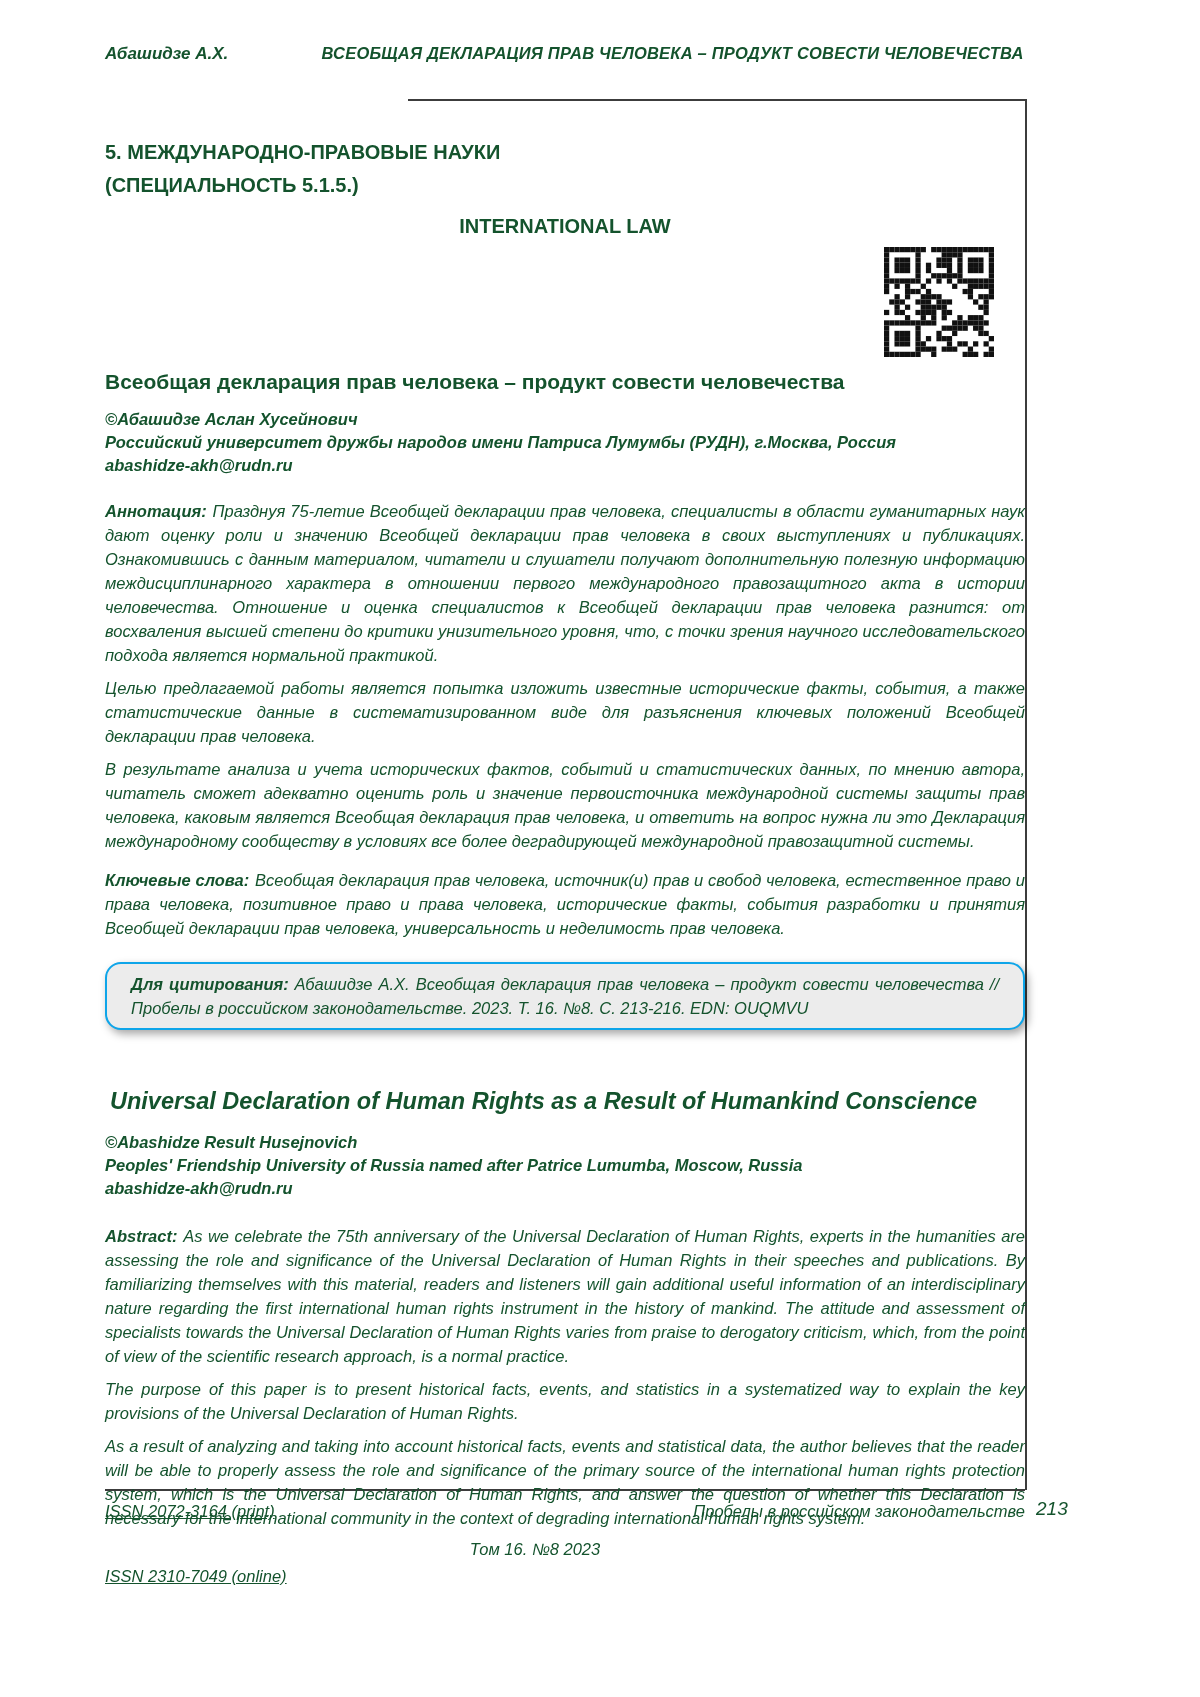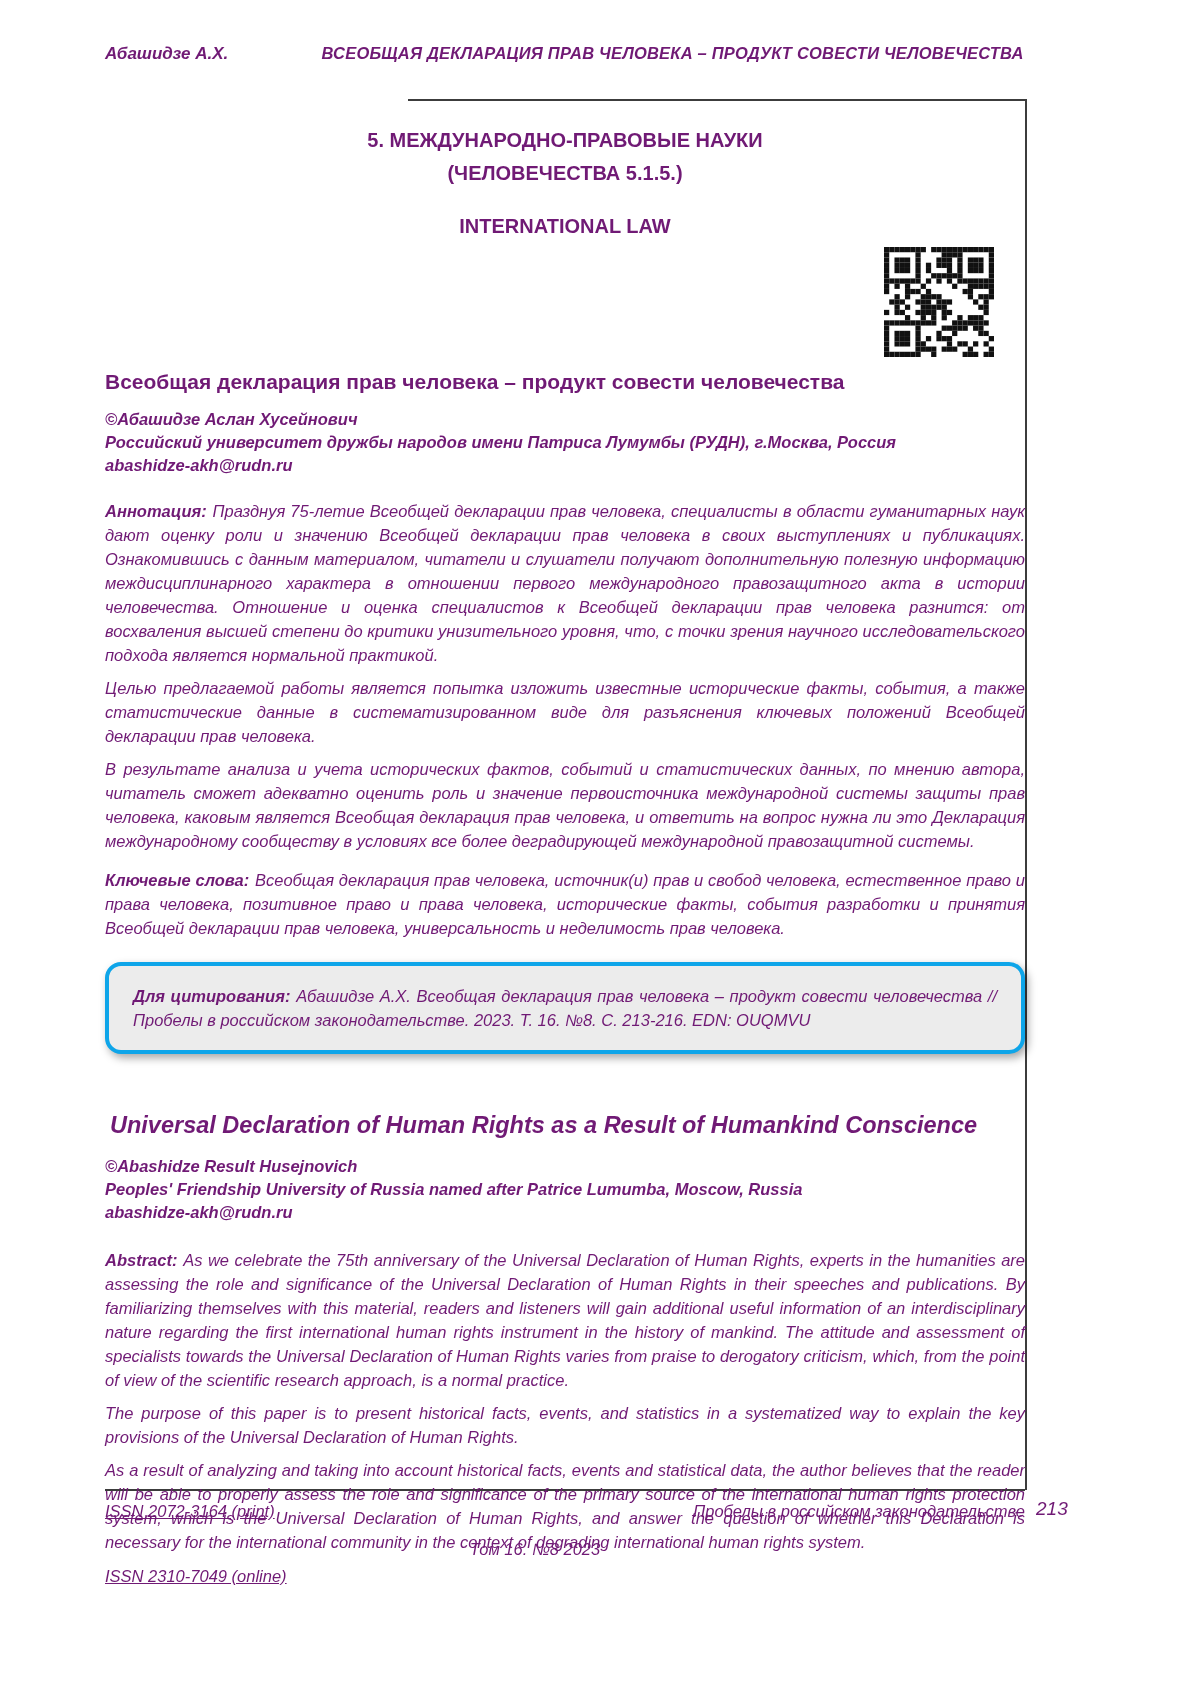--- a/index.html
+++ b/index.html
@@ -1,59 +1,59 @@
 <!DOCTYPE html>
 <html><head>
 <meta charset="utf-8">
 <style>
   html,body{margin:0;padding:0;background:#ffffff;}
   .page{
     position:relative;
     width:1200px;height:1697px;
     background:#ffffff;
-    color:#701a75;
+    color:#14532d;
     font-family:"Liberation Sans", sans-serif;
     overflow:hidden;
   }
   
   .rule-top{position:absolute;left:408px;top:99px;width:617px;height:2px;background:#3c3c3c;}
   .rule-right{position:absolute;left:1025px;top:99px;width:2px;height:1391px;background:#3c3c3c;}
   .rule-footer{position:absolute;left:105px;top:1489px;width:920px;height:2px;background:#3c3c3c;}
 
   
   .running-head{position:absolute;left:105px;top:44px;width:920px;display:flex;align-items:baseline;}
   .running-author{font-weight:bold;font-style:italic;font-size:17px;width:215px;flex:none;}
   .running-title{flex:1;text-align:center;font-weight:bold;font-style:italic;font-size:16.5px;letter-spacing:.2px;}
 
   
-  .section-head{position:absolute;left:105px;top:124px;width:920px;text-align:center;font-weight:bold;font-size:20px;line-height:33px;}
+  .section-head{position:absolute;left:105px;top:136px;width:920px;text-align:left;font-weight:bold;font-size:20px;line-height:33px;}
   .intl-head{position:absolute;left:105px;top:215px;width:920px;text-align:center;font-weight:bold;font-size:20px;}
 
   
   .meta{position:absolute;left:105px;top:240px;font-weight:bold;font-size:17.5px;line-height:34px;}
 
   
   .qr{position:absolute;left:884px;top:247px;width:110px;height:110px;}
   .qr svg{display:block;}
 
   
   .article-flow{position:absolute;left:105px;top:370px;width:920px;}
   .ru-title{font-weight:bold;font-size:21px;margin:0 0 14px 0;}
   .authors{font-weight:bold;font-style:italic;font-size:16.5px;line-height:23px;margin:0 0 22px 0;}
   .authors div{margin:0;}
   .para{font-style:italic;font-size:16.5px;line-height:24px;text-align:justify;margin:0 0 9px 0;}
   .lbl{font-weight:bold;margin-right:.35em;}
   .keywords{margin-top:15px;}
 
   .cite-box{
     margin-top:22px;
-    border:4px solid #0ea5e9;
+    border:2px solid #0ea5e9;
     border-radius:16px;
     background:#ececec;
-    padding:18px 24px;
+    padding:8px 24px;
     box-shadow:3px 4px 8px rgba(0,0,0,.35);
   }
   .cite-box .para{margin:0;}
 
   .en-title{font-weight:bold;font-style:italic;font-size:23.5px;margin:58px 0 16px 5px;}
   .authors-en{margin-bottom:24px;}
 
   
   .footer{position:absolute;left:105px;top:1498px;width:920px;font-style:italic;font-size:16.5px;line-height:27px;}
   .footer-row{display:flex;justify-content:space-between;}
@@ -71,21 +71,21 @@
   <div class="rule-right"></div>
   <div class="rule-footer"></div>
 
   <div class="running-head">
     <span class="running-author">Абашидзе А.Х.</span>
     <span class="running-title">ВСЕОБЩАЯ ДЕКЛАРАЦИЯ ПРАВ ЧЕЛОВЕКА – ПРОДУКТ СОВЕСТИ ЧЕЛОВЕЧЕСТВА</span>
   </div>
 
   <div class="section-head">
     <div>5. МЕЖДУНАРОДНО-ПРАВОВЫЕ НАУКИ</div>
-    <div>(ЧЕЛОВЕЧЕСТВА 5.1.5.)</div>
+    <div>(СПЕЦИАЛЬНОСТЬ 5.1.5.)</div>
   </div>
   <div class="intl-head">INTERNATIONAL LAW</div>
 
 
   <div class="qr">
     <svg viewBox="0 0 111.3 111.3" width="110" height="110" fill="#111">
         <rect x="0" y="0" width="5.3" height="5.3"></rect>
         <rect x="5.3" y="0" width="5.3" height="5.3"></rect>
         <rect x="10.6" y="0" width="5.3" height="5.3"></rect>
         <rect x="15.899999999999999" y="0" width="5.3" height="5.3"></rect>

